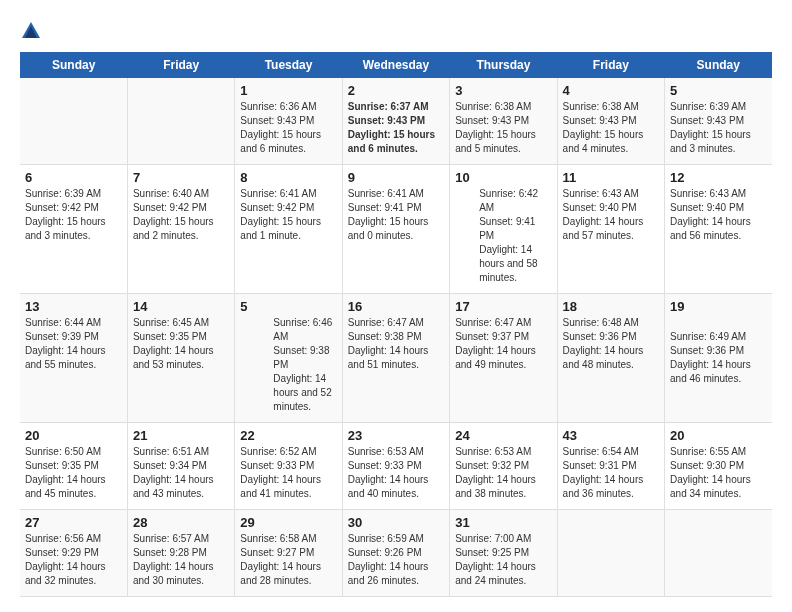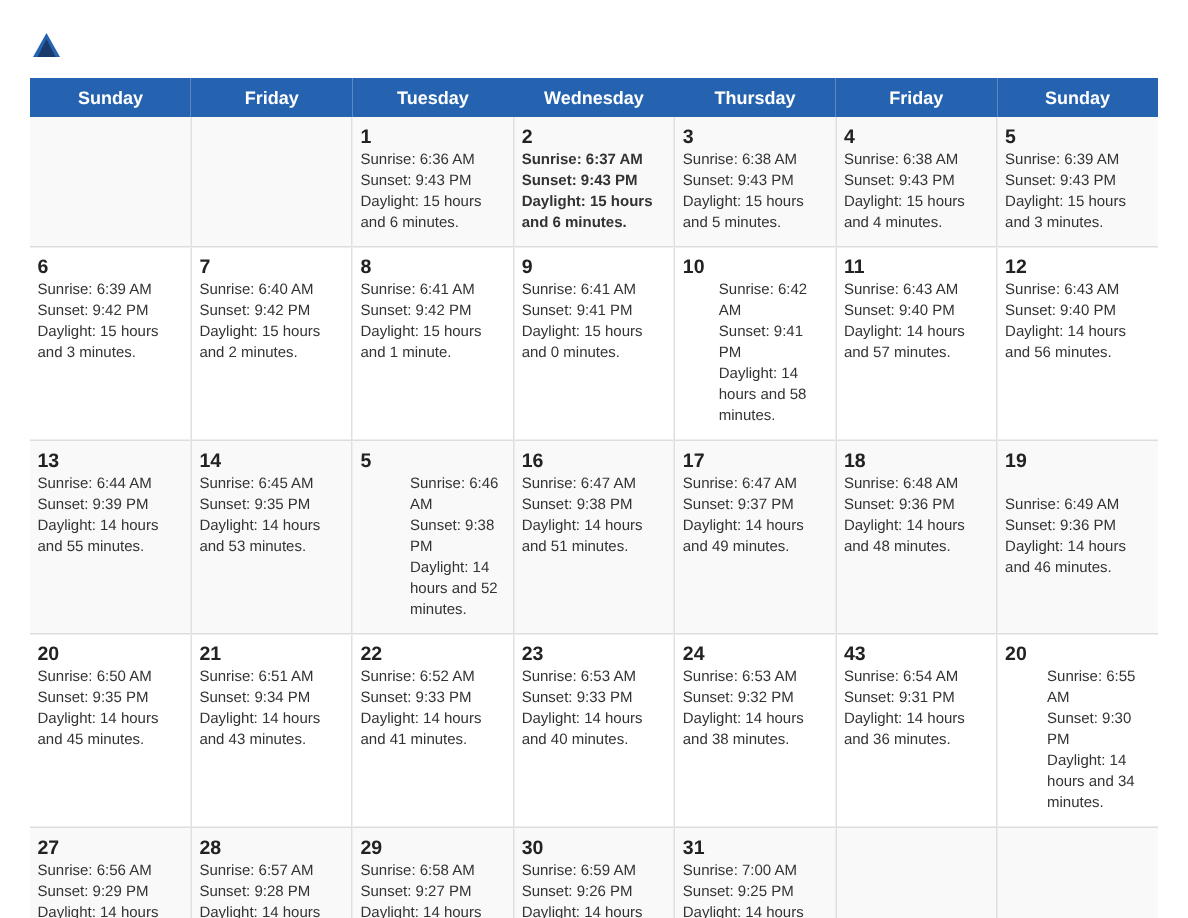--- a/index.html
+++ b/index.html
@@ -272,21 +272,21 @@
 Daylight: 14 hours and 38 minutes.</div>
         </td>
         <td>
           <span class="day-num">43</span>
           <div class="day-info" style="white-space: pre-line;">Sunrise: 6:54 AM
 Sunset: 9:31 PM
 Daylight: 14 hours and 36 minutes.</div>
         </td>
         <td>
           <span class="day-num">20</span>
-          <div class="day-info" style="white-space: pre-line; margin-left: 28px;">Sunrise: 6:55 AM
+          <div class="day-info" style="white-space: pre-line;">Sunrise: 6:55 AM
 Sunset: 9:30 PM
 Daylight: 14 hours and 34 minutes.</div>
         </td>
       </tr>
       <tr>
         <td>
           <span class="day-num">27</span>
           <div class="day-info" style="white-space: pre-line;">Sunrise: 6:56 AM
 Sunset: 9:29 PM
 Daylight: 14 hours and 32 minutes.</div>

